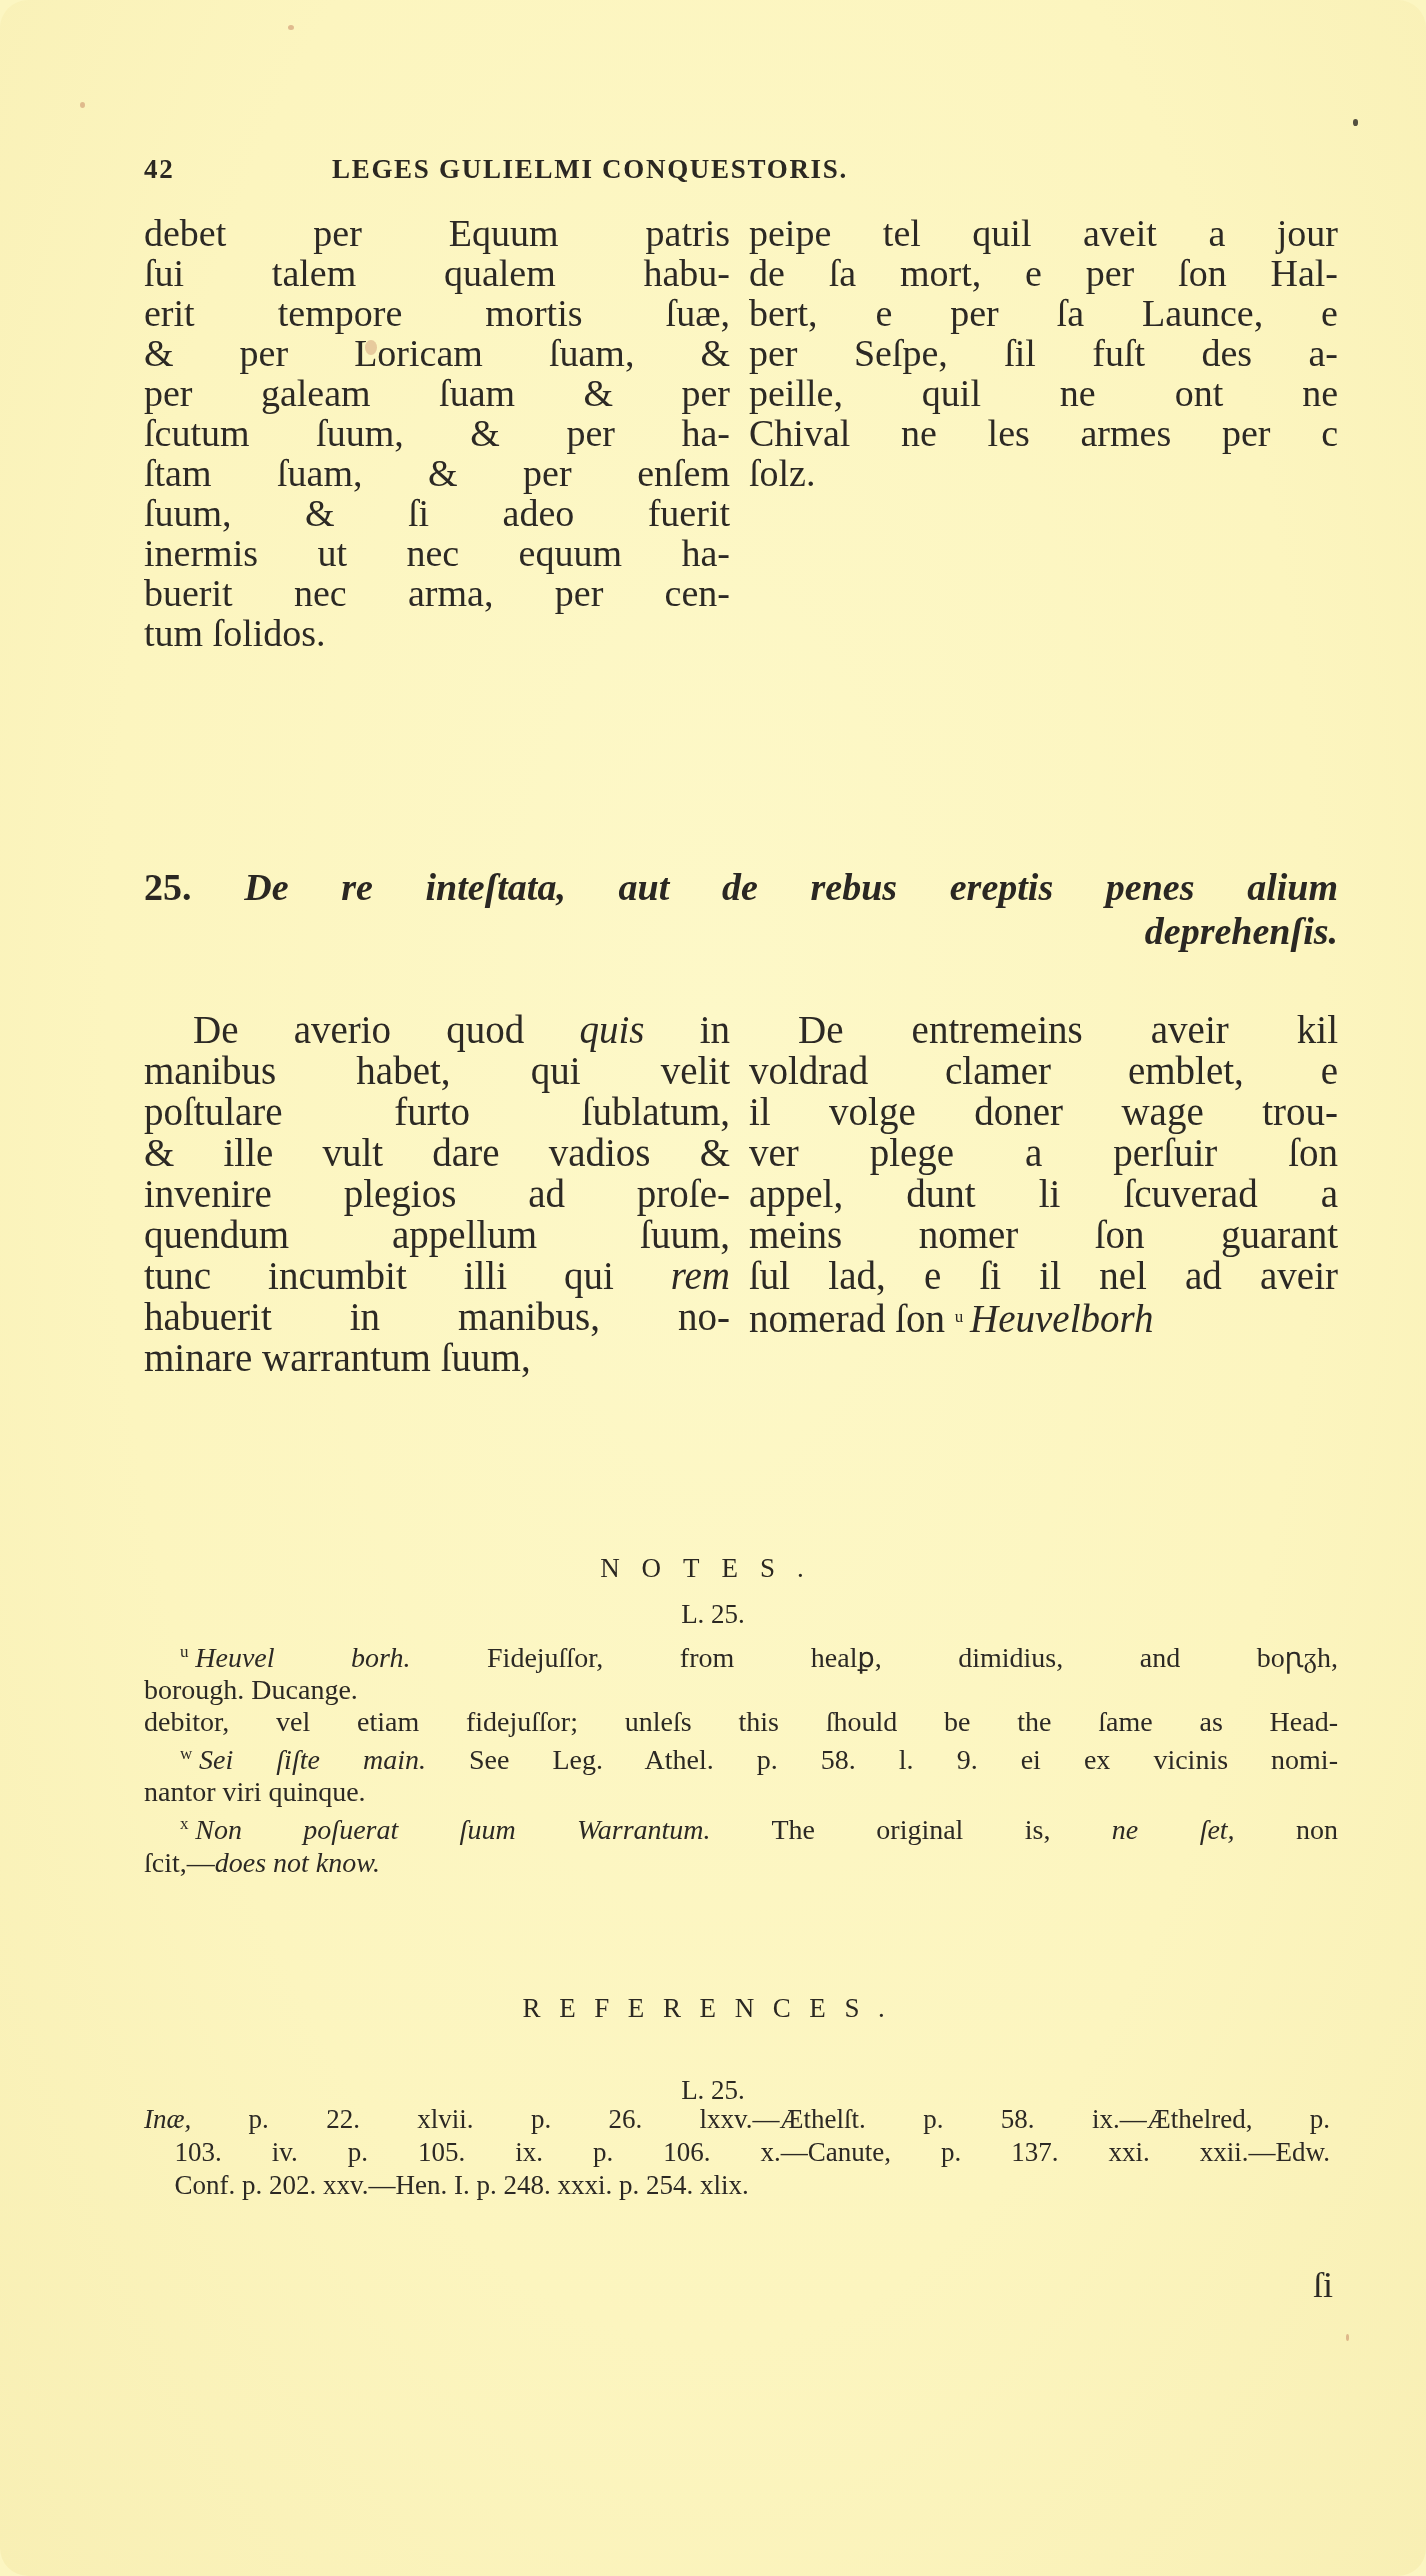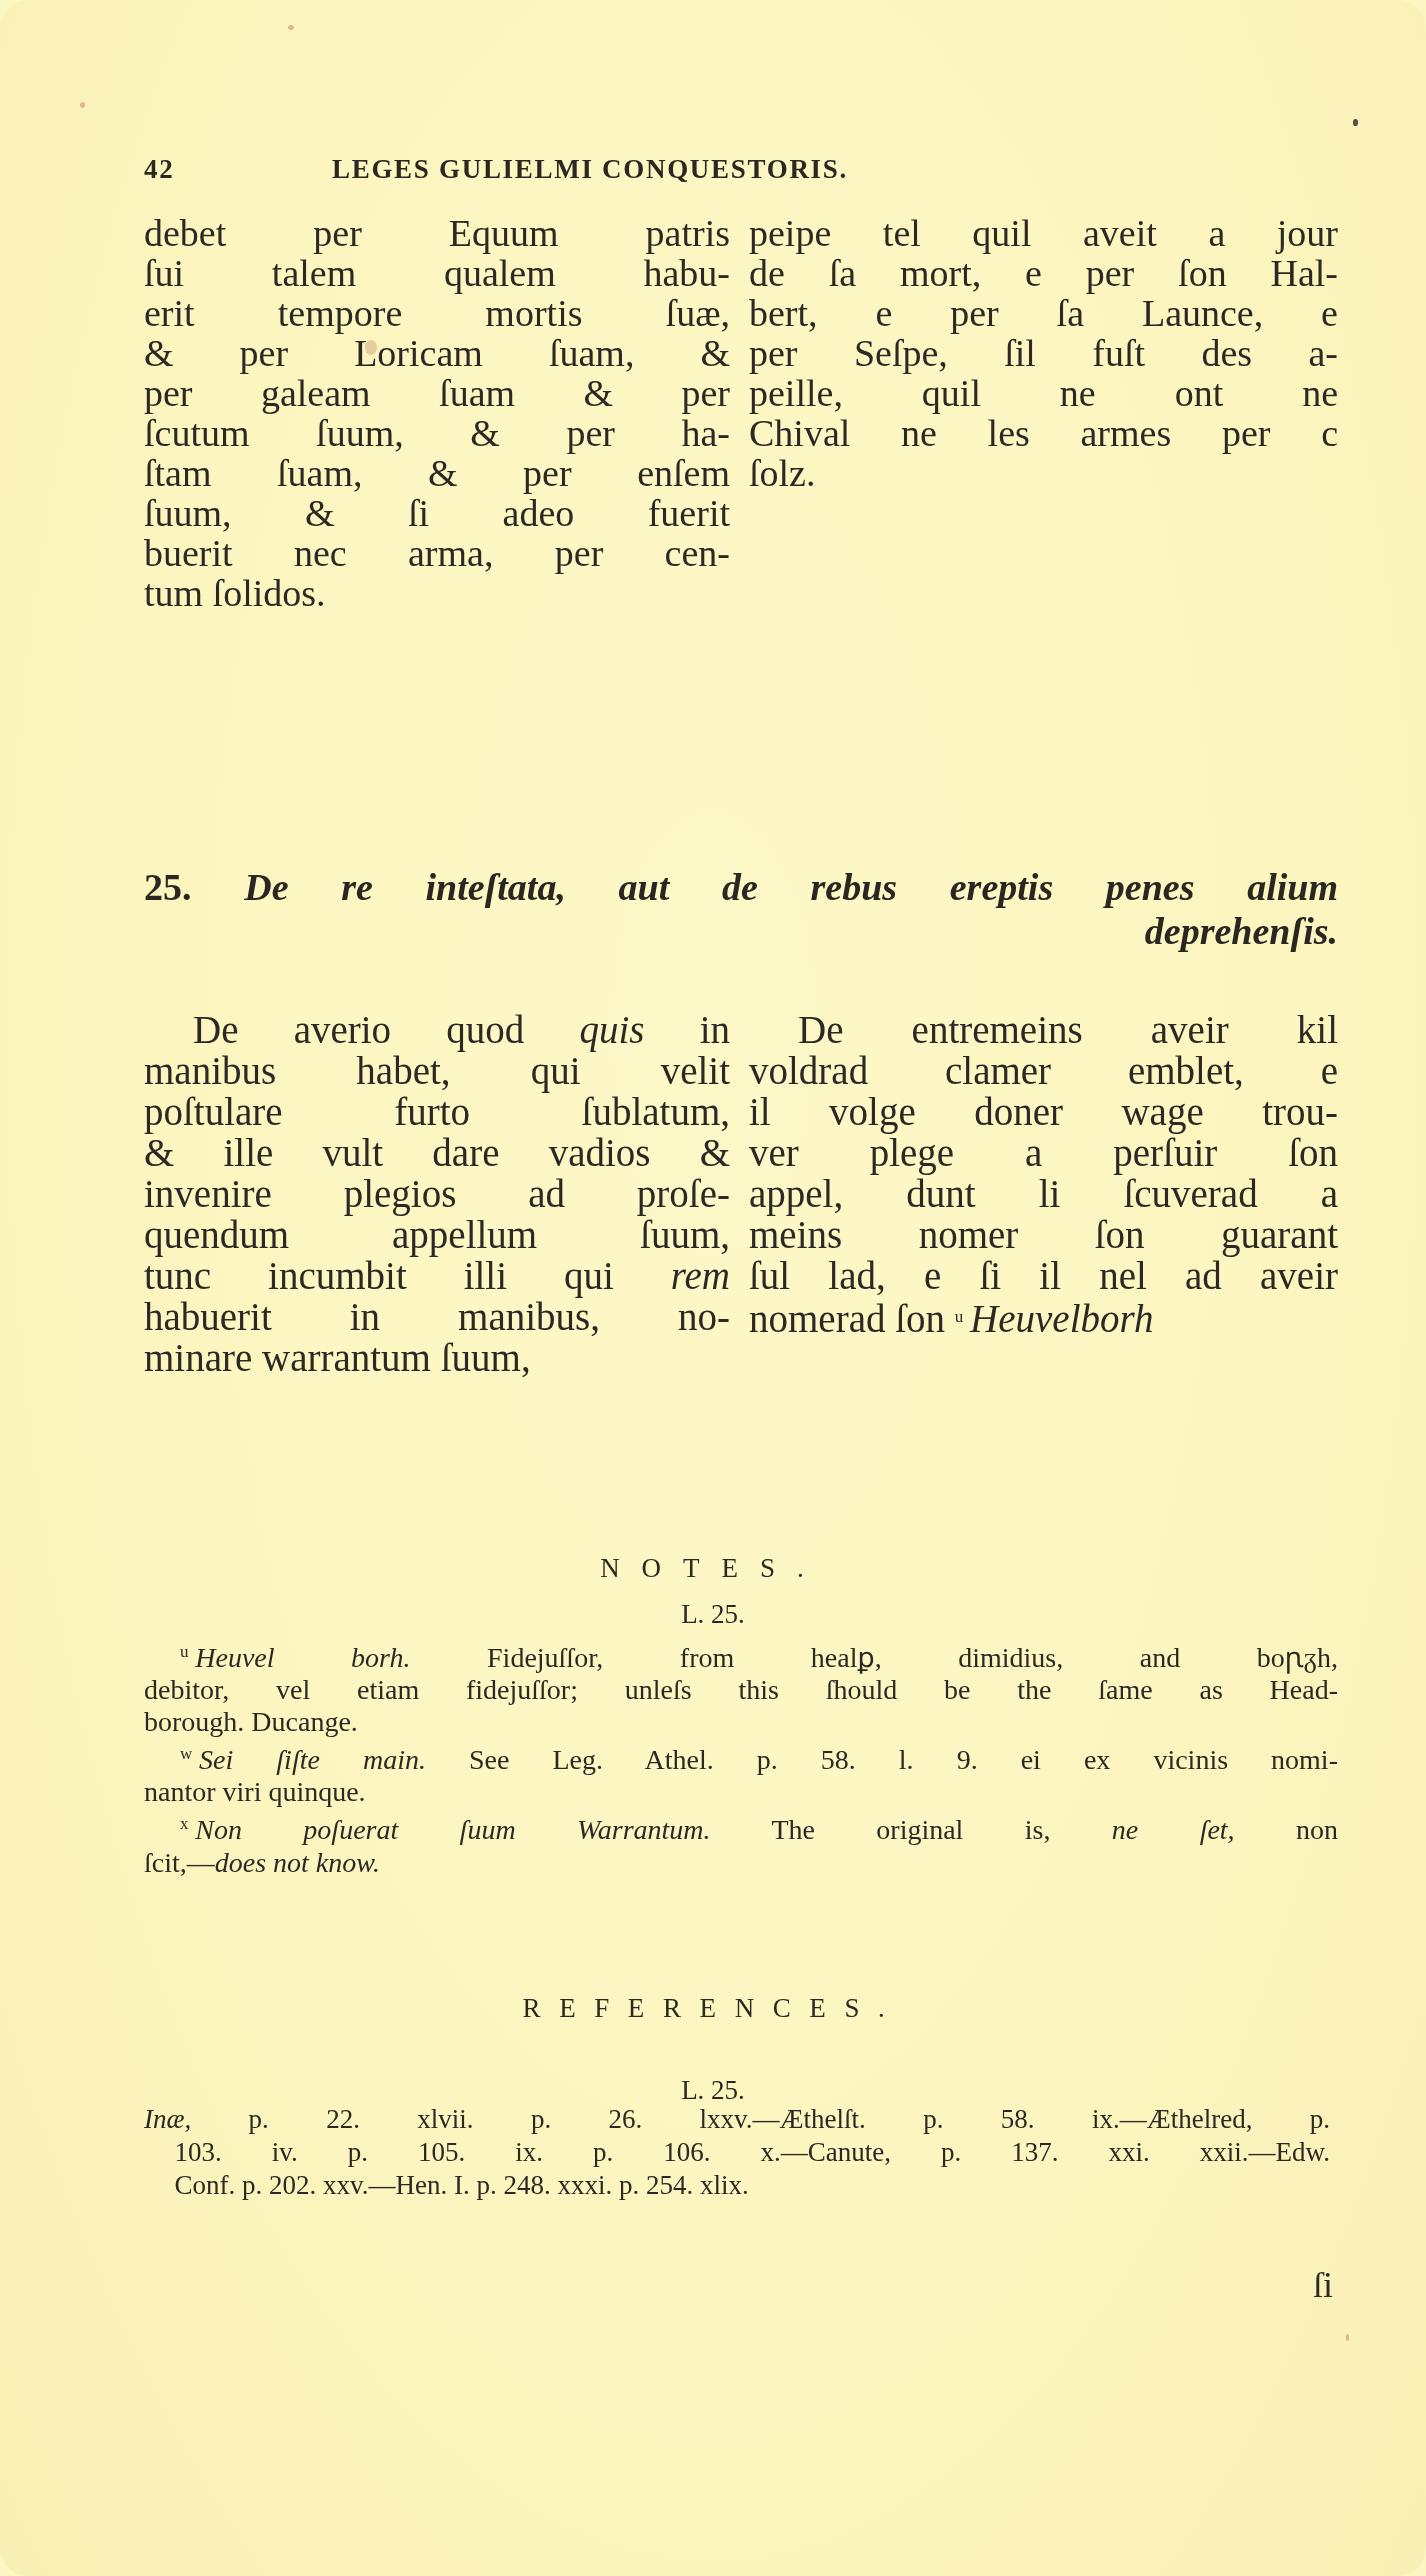--- a/index.html
+++ b/index.html
@@ -103,20 +103,21 @@
 
   <div class="col latin-1" id="latin1">
       <span class="line">debet per Equum patris</span>
       <span class="line">ſui talem qualem habu-</span>
       <span class="line">erit tempore mortis ſuæ,</span>
       <span class="line">&amp; per Loricam ſuam, &amp;</span>
       <span class="line">per galeam ſuam &amp; per</span>
       <span class="line">ſcutum ſuum, &amp; per ha-</span>
       <span class="line">ſtam ſuam, &amp; per enſem</span>
       <span class="line">ſuum, &amp; ſi adeo fuerit</span>
+      <span class="line">inermis ut nec equum ha-</span>
       <span class="line">buerit nec arma, per cen-</span>
       <span class="line last">tum ſolidos.</span>
     </div>
   <div class="col french-1" id="french1">
       <span class="line">peipe tel quil aveit a jour</span>
       <span class="line">de ſa mort, e per ſon Hal-</span>
       <span class="line">bert, e per ſa Launce, e</span>
       <span class="line">per Seſpe, ſil fuſt des a-</span>
       <span class="line">peille, quil ne ont ne</span>
       <span class="line">Chival ne les armes per c</span>
@@ -147,22 +148,22 @@
       <span class="line"><span>appel, dunt li ſcuverad a</span></span>
       <span class="line"><span>meins nomer ſon guarant</span></span>
       <span class="line"><span>ſul lad, e ſi il nel ad aveir</span></span>
       <span class="line last"><span>nomerad ſon </span><span class="sup">u</span><em>Heuvelborh</em></span>
     </div>
 
   <div class="caps-heading notes-heading">NOTES.</div>
   <div class="sub-heading notes-sub">L. 25.</div>
   <div class="notes" id="notes">
       <span class="line indent"><span class="sup">u</span><em>Heuvel borh.</em><span> Fidejuſſor, from healꝑ, dimidius, and boꞃᵹh,</span></span>
+      <span class="line last"><span>borough.  Ducange.</span></span>
       <span class="line"><span>debitor, vel etiam fidejuſſor; unleſs this ſhould be the ſame as Head-</span></span>
-      <span class="line last"><span>borough.  Ducange.</span></span>
       <span class="line indent"><span class="sup">w</span><em>Sei ſiſte main.</em><span>  See Leg. Athel. p. 58. l. 9. ei ex vicinis nomi-</span></span>
       <span class="line last"><span>nantor viri quinque.</span></span>
       <span class="line indent"><span class="sup">x</span><em>Non poſuerat ſuum Warrantum.</em><span>  The original is, </span><em>ne ſet,</em><span> non</span></span>
       <span class="line last"><span>ſcit,—</span><em>does not know.</em></span>
     </div>
 
   <div class="caps-heading refs-heading">REFERENCES.</div>
   <div class="sub-heading refs-sub">L. 25.</div>
   <div class="refs" id="refs">
       <span class="line"><em>Inæ,</em><span> p. 22. xlvii. p. 26. lxxv.—Æthelſt. p. 58. ix.—Æthelred, p.</span></span>

